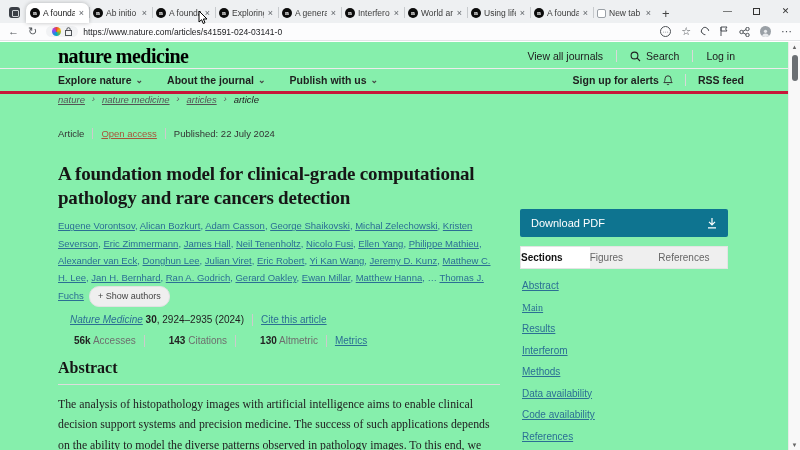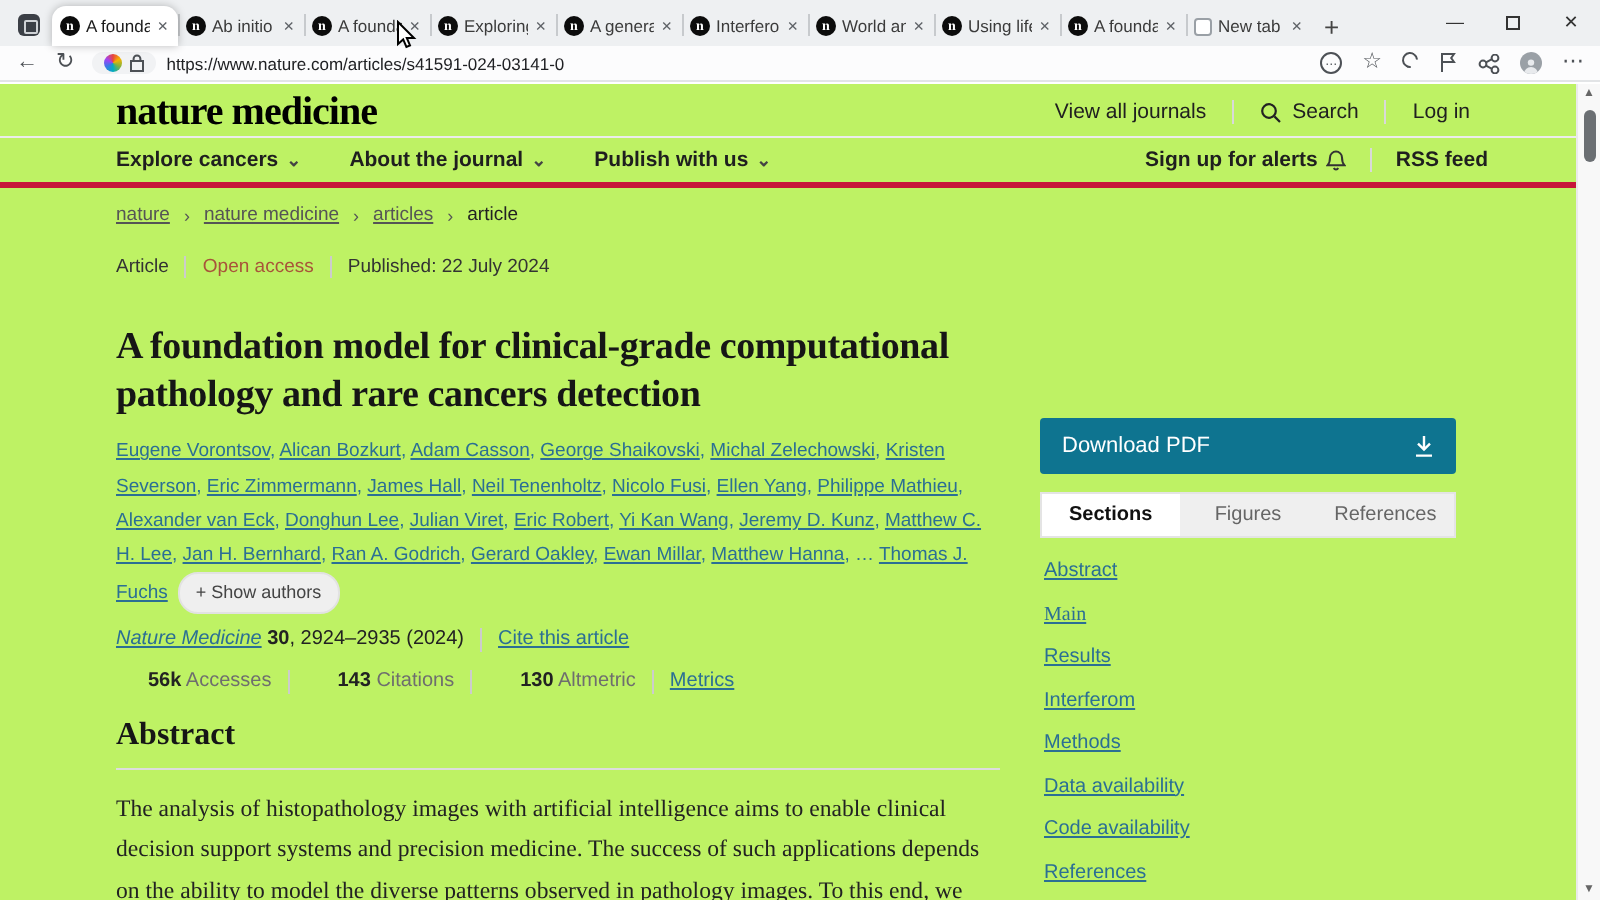--- a/index.html
+++ b/index.html
@@ -43,72 +43,72 @@
   .url { font-size:8.5px; color:#202124; }
   .tool-right { display:flex; align-items:center; gap:10px; }
   .ring { width:8px; height:8px; border:1.3px solid #4d5156; border-radius:50%; display:inline-block;
     border-right-color:transparent; transform:rotate(40deg); }
   .circle-dots { width:11px; height:11px; border:1px solid #4d5156; border-radius:50%; display:flex;
     align-items:center; justify-content:center; font-size:6px; color:#4d5156; }
   .avatar { width:11px; height:11px; border-radius:50%; background:#9aa0a6; display:flex;
     align-items:flex-end; justify-content:center; overflow:hidden; }
 
   
-  .page { position:absolute; top:42px; left:0; right:12px; bottom:0; background:#bef264; overflow:hidden; }
+  .page { position:absolute; top:42px; left:0; right:12px; bottom:0; background:#86efac; overflow:hidden; }
   .mast { height:26px; display:flex; align-items:center; justify-content:space-between;
     padding:2px 40px 0 58px; }
   .wordmark { font-family:"Liberation Serif", serif; font-weight:bold; font-size:20px;
     letter-spacing:-.5px; color:#000; }
   .mast-links { display:flex; align-items:center; font-size:10.5px; color:#202020; }
   .mast-links .item { display:flex; align-items:center; gap:5px; padding:0 13px; }
   .mast-links .item + .item { border-left:1px solid #d9d9d9; }
   .subnav { height:23px; border-top:1px solid #ececec; display:flex; align-items:center;
     justify-content:space-between; padding:0 58px; font-size:10.5px; font-weight:bold; color:#1f1f1f; }
   .subnav-left { display:flex; gap:24px; }
   .nav-item { display:flex; align-items:center; gap:4px; }
   .caret { font-size:9px; color:#444; line-height:6px; }
   .subnav-right { display:flex; align-items:center; gap:12px; margin-right:-14px; }
   .subnav-sep { width:1px; height:12px; background:#d9d9d9; }
   .redline { height:3px; }
-  .breadcrumb { height:27px; display:flex; align-items:center; gap:7px; padding-left:58px;
-    font-size:9.5px; color:#555; }
+  .breadcrumb { height:27px; display:flex; gap:7px; padding-left:58px;
+    font-size:9.5px; color:#555;font-style:italic; }
   .crumb.link { text-decoration:underline; color:#555; }
   .crumb.current { color:#222; }
   .crumb-sep { color:#555; font-size:9px; }
 
   
   .content { position:relative; padding:7px 0 0 58px; }
   .main { width:442px; }
   .meta { display:flex; align-items:center; gap:8px; font-size:9.5px; color:#333; }
   .meta .sep { width:1px; height:11px; background:#ccc; }
-  .open-access { }
+  .open-access { text-decoration:underline; }
   h1.title { font-family:"Liberation Serif", serif; font-weight:bold; font-size:19px;
     line-height:1.27; color:#161616; margin:23px 0 7px; letter-spacing:-.2px; }
   .authors { font-size:9.5px; line-height:1.82; margin:0 0 7px; }
   .author { text-decoration:underline; }
   .show-authors { display:inline-block; background:#efefef; border:1px solid #e2e2e2;
     border-radius:10px; padding:1px 8px; color:#444; font-size:9px; margin-left:5px; }
-  .cite-row { display:flex; align-items:center; gap:8px; font-size:10px; color:#222; margin:0 0 9px; }
+  .cite-row { display:flex; align-items:center; gap:8px; font-size:10px; color:#222; margin:0 12px 9px; }
   .journal { font-style:italic; text-decoration:underline; }
   .vol { font-weight:bold; }
   .vsep { width:1px; height:12px; background:#ccc; }
   .metrics-row { display:flex; align-items:center; gap:8px; font-size:10px; margin:0 0 12px; }
   .m-val { font-weight:bold; color:#222;margin-left:16px; }
   .m-lab { color:#6e6e6e; }
   h2.abs-head { font-family:"Liberation Serif", serif; font-weight:bold; font-size:16px;
     color:#161616; margin:10px 0 7px; }
   .abs-divider { border-bottom:1px solid #ddd; margin:0 0 9px; }
   .abs-text { font-family:"Liberation Serif", serif; font-size:11.8px; line-height:1.73; color:#222; }
 
   
   .side { position:absolute; left:520px; top:88px; width:208px; }
   .download-btn { height:28px; display:flex; align-items:center; justify-content:space-between;
     padding:0 11px; color:#fff; font-size:11px; border-radius:2px; }
   .side-tabs { display:flex; margin-top:9px; border:1px solid #e4e4e4; }
-  .side-tab { flex:1; text-align:center; font-size:10px; color:#666; padding:5px 0; background:#efefef; }
+  .side-tab { flex:1; font-size:10px; color:#666; padding:5px 0; background:#efefef; }
   .side-tab.active { background:#fff; color:#111; font-weight:bold; }
   .side-links { margin-top:11px; padding-left:2px; }
   .side-link { display:block; font-size:10px; text-decoration:underline; margin-bottom:10.5px; }
 
   
   .scrollbar { position:absolute; top:42px; right:0; width:12px; bottom:0; background:#f8f8f8;
     border-left:1px solid #eaeaea; }
   .sb-arrow { height:10px; text-align:center; font-size:6px; color:#666; line-height:10px; }
   .sb-arrow.down { position:absolute; bottom:0; left:0; right:0; }
   .sb-thumb { position:absolute; top:13px; left:3px; width:6px; height:26px; background:#6b6f73; border-radius:3px; }
@@ -241,21 +241,21 @@
         </span>
         <span class="item">
             <span>Log in</span>
           </span>
       </div>
     </div>
 
     <div class="subnav">
       <div class="subnav-left" id="nav-left">
           <a class="nav-item">
-            <span>Explore cancers</span>
+            <span>Explore nature</span>
             <span class="caret">⌄</span>
           </a>
           <a class="nav-item">
             <span>About the journal</span>
             <span class="caret">⌄</span>
           </a>
           <a class="nav-item">
             <span>Publish with us</span>
             <span class="caret">⌄</span>
           </a>

